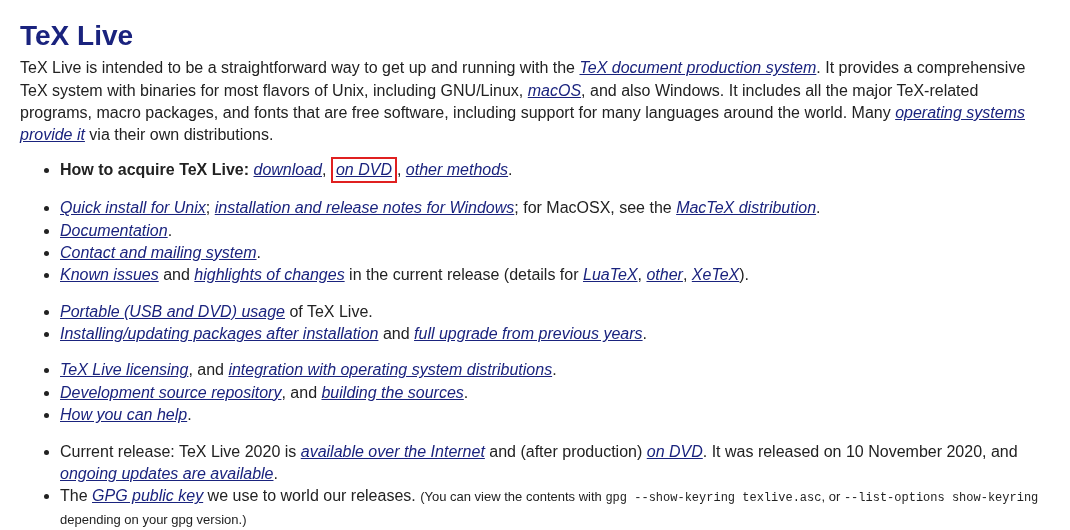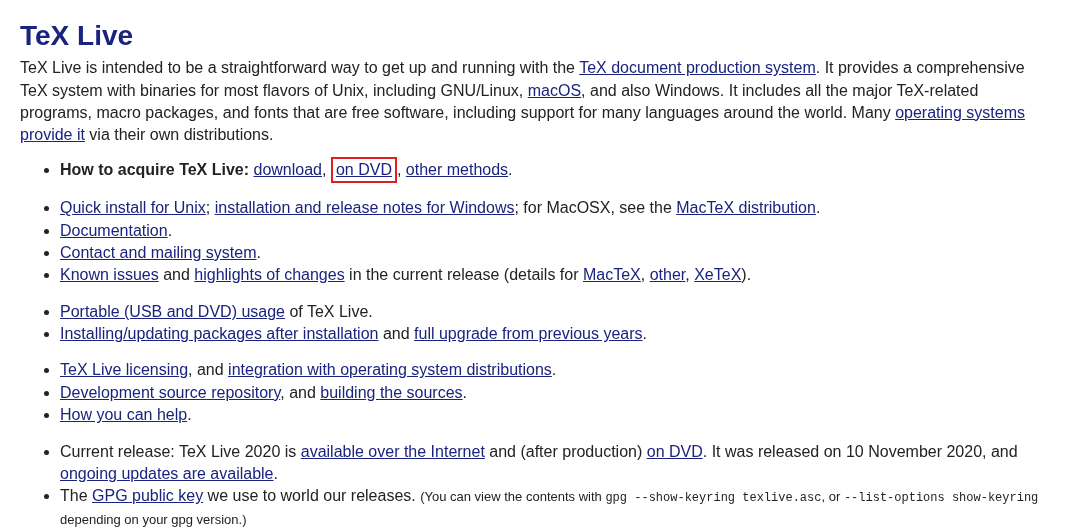--- a/index.html
+++ b/index.html
@@ -14,20 +14,21 @@
   }
   h2.title {
     color: #1a237e;
     font-weight: bold;
     font-size: 28px;
     margin: 0 0 2px 0;
   }
   a {
     color: #1a237e;
     text-decoration: underline;
+    font-style: italic;
   }
   p.intro {
     margin: 0 0 10px 0;
   }
   ul.main {
     margin: 4px 0 0 0;
     padding-left: 40px;
   }
   ul.main > li {
     margin: 0;
@@ -72,21 +73,21 @@
   <li>
     <a href="#">Quick install for Unix</a><span>; </span><a href="#">installation and release notes for Windows</a><span>; for MacOSX, see the </span><a href="#">MacTeX distribution</a><span>.</span>
   </li>
   <li>
     <a href="#">Documentation</a><span>.</span>
   </li>
   <li>
     <a href="#">Contact and mailing system</a><span>.</span>
   </li>
   <li>
-    <a href="#">Known issues</a><span> and </span><a href="#">highlights of changes</a><span> in the current release (details for </span><a href="#">MacTeX</a><span>, </span><a href="#">other</a><span>, </span><a href="#">XeTeX</a><span>).</span>
+    <a href="#">Known issues</a><span> and </span><a href="#">highlights of changes</a><span> in the current release (details for </span><a href="#">LuaTeX</a><span>, </span><a href="#">other</a><span>, </span><a href="#">XeTeX</a><span>).</span>
   </li>
 
   <li class="gap"></li>
 
   <li>
     <a href="#">Portable (USB and DVD) usage</a><span> of TeX Live.</span>
   </li>
   <li>
     <a href="#">Installing/updating packages after installation</a><span> and </span><a href="#">full upgrade from previous years</a><span>.</span>
   </li>

